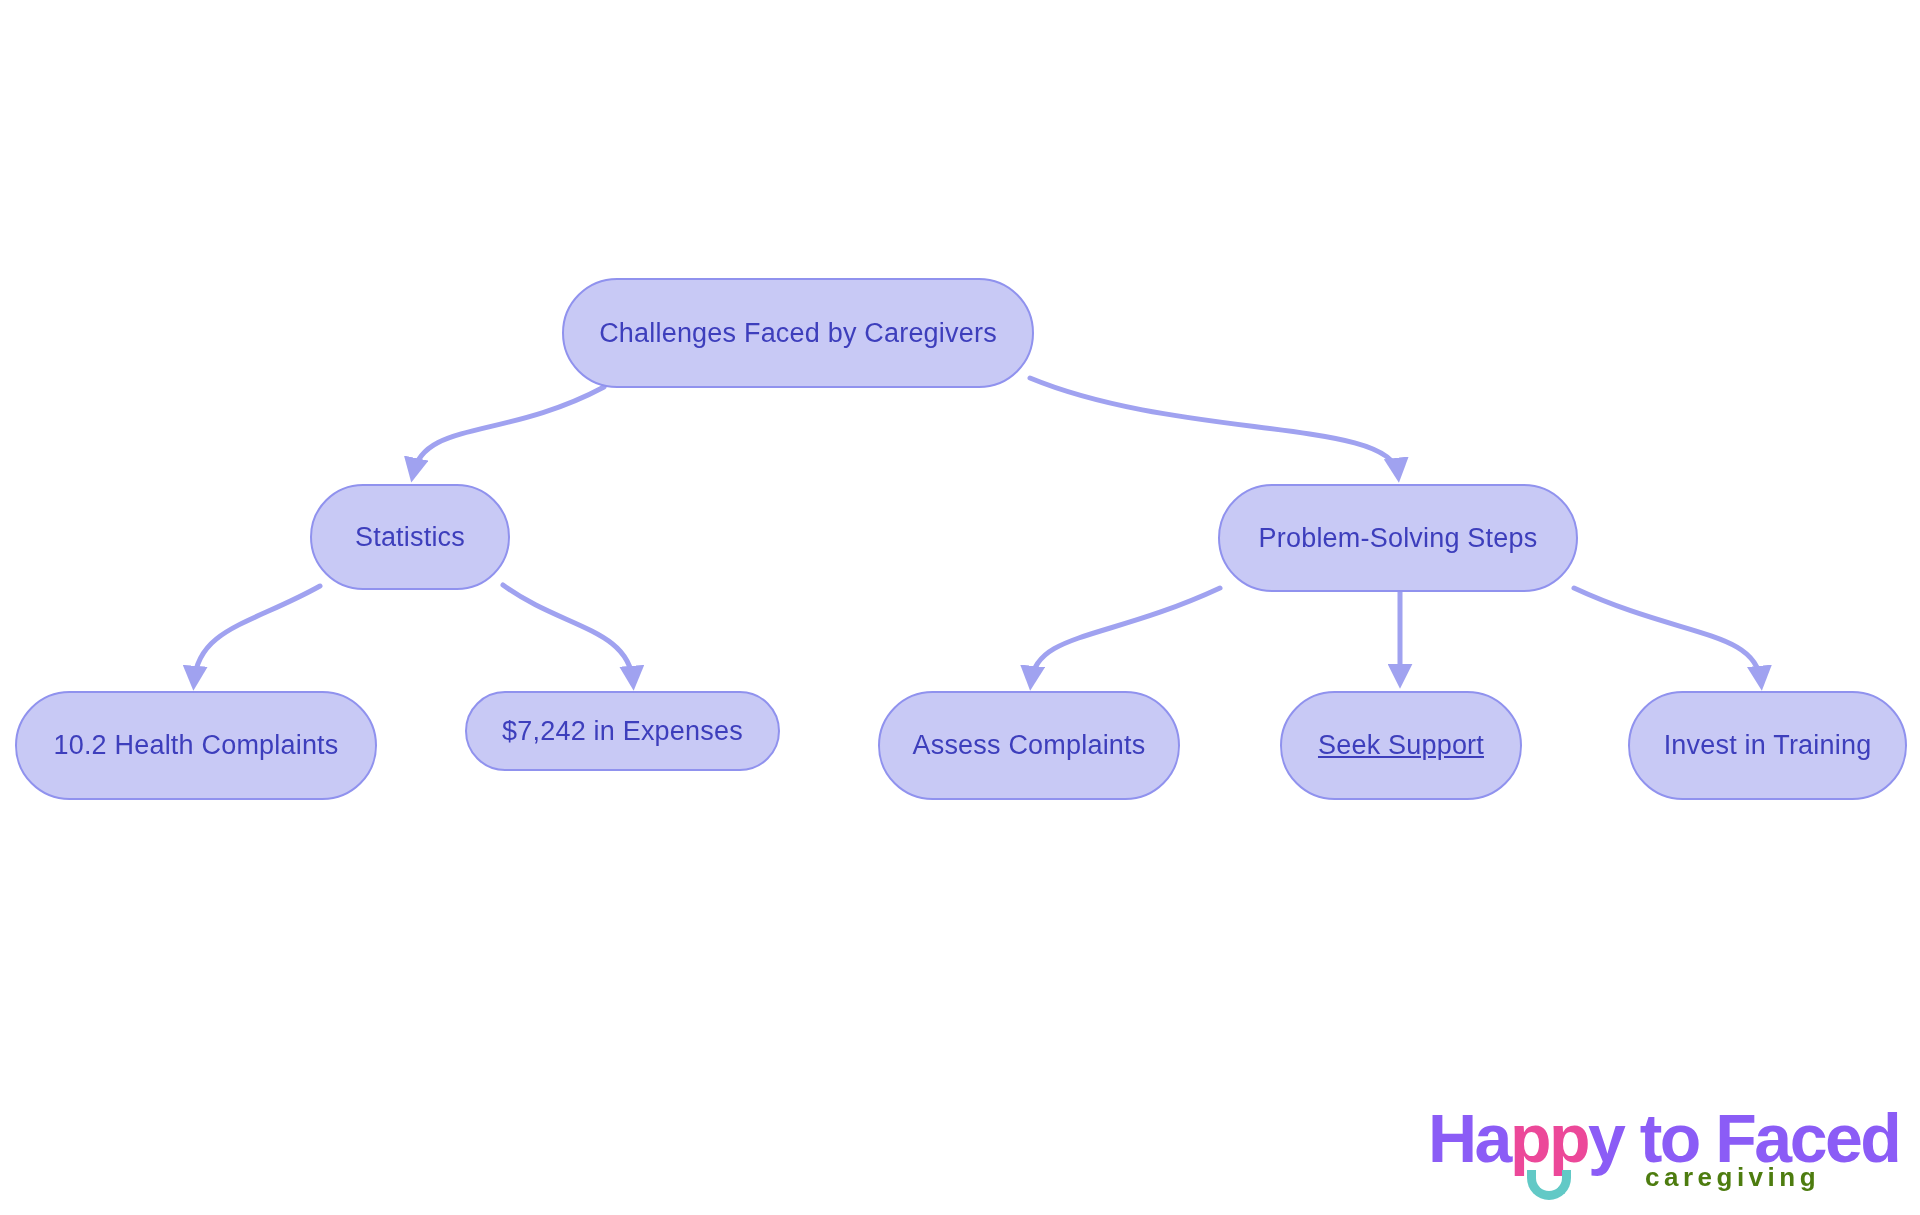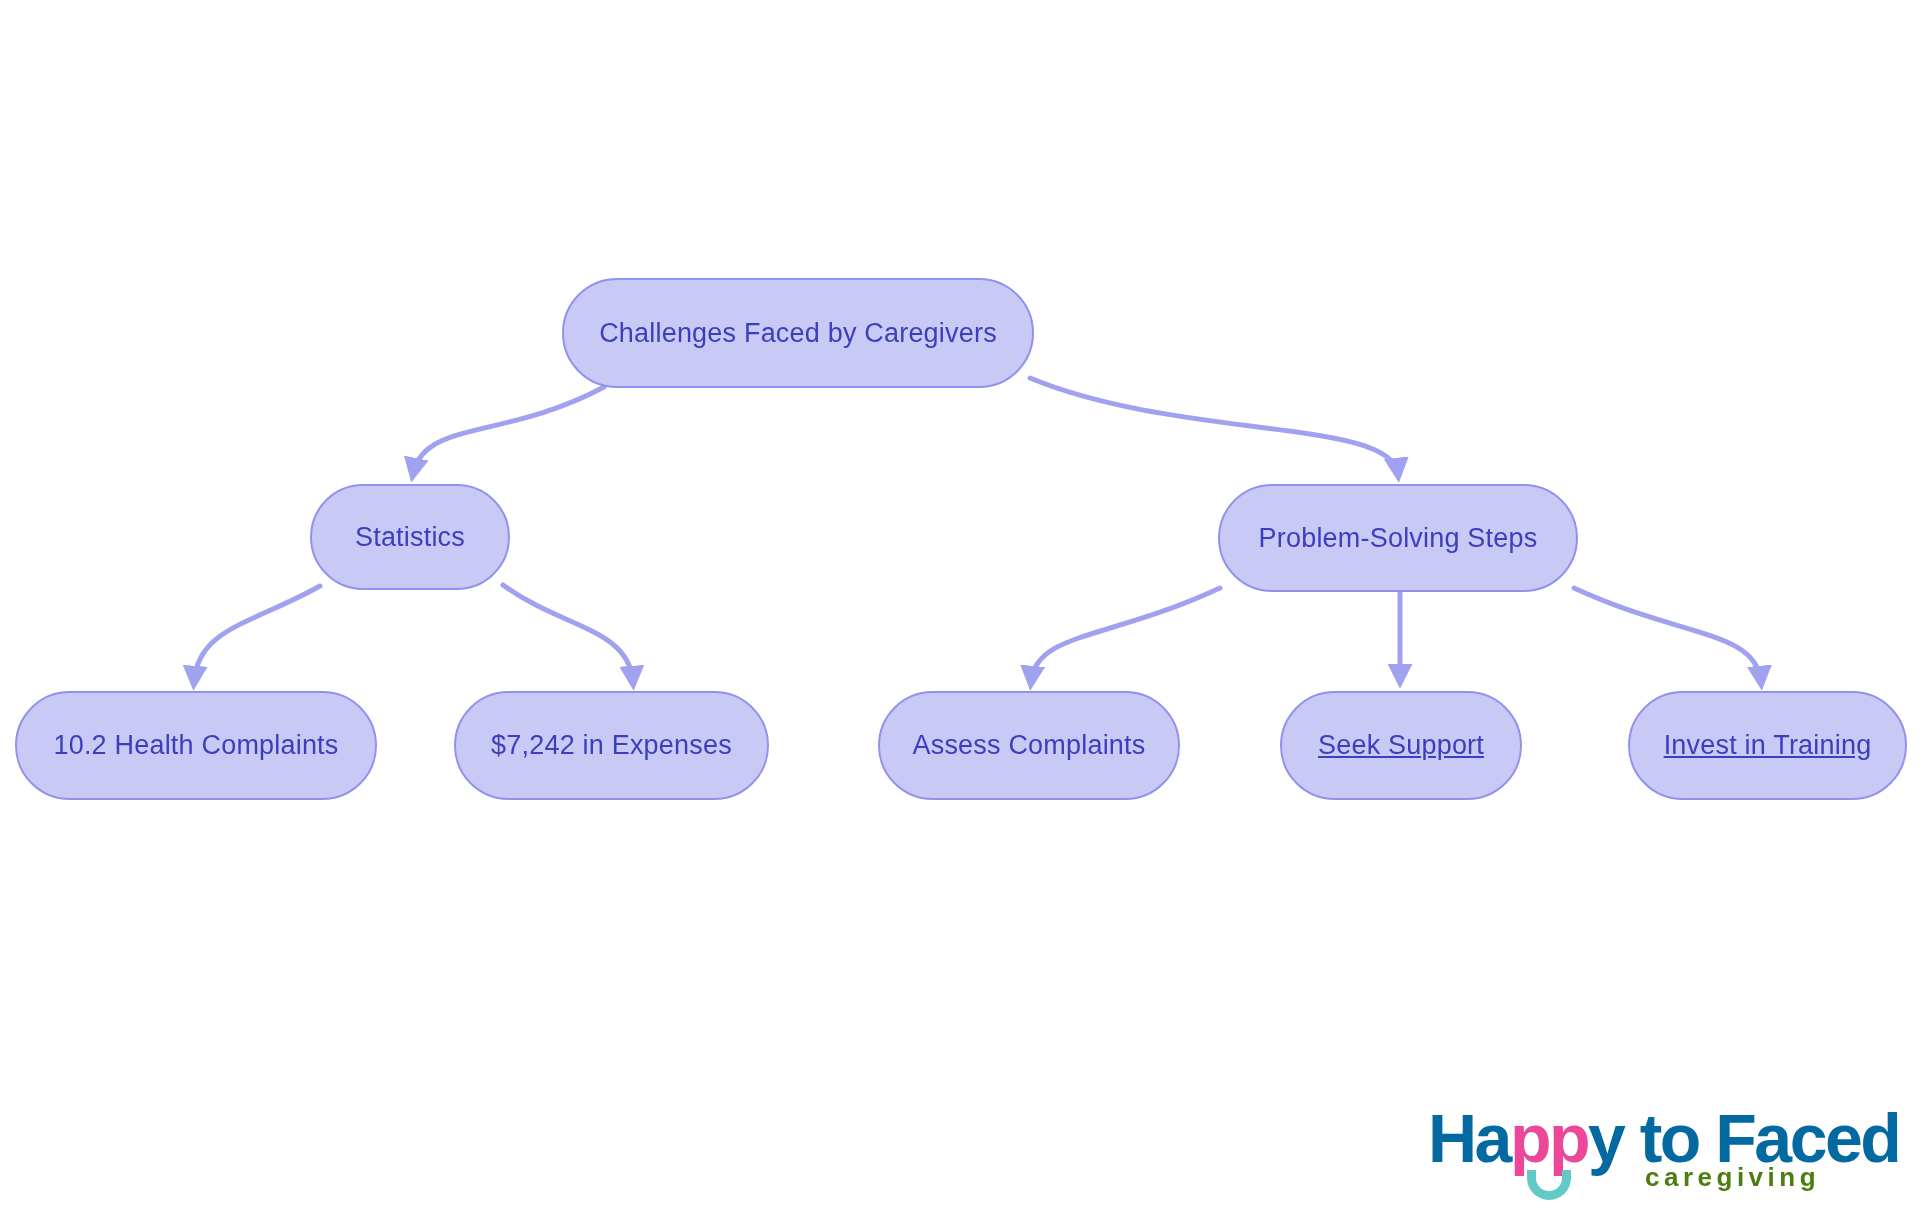--- a/index.html
+++ b/index.html
@@ -22,33 +22,33 @@
     font-size:27px;
     letter-spacing:0.2px;
     white-space:nowrap;
     text-align:center;
   }
   
   .n-root      {left:562px;  top:278px; width:472px; height:110px;}
   .n-stats     {left:310px;  top:484px; width:200px; height:106px;}
   .n-pss       {left:1218px; top:484px; width:360px; height:108px;}
   .n-health    {left:15px;   top:691px; width:362px; height:109px;}
-  .n-expenses  {left:454px;  top:691px; width:315px; height:109px;}
+  .n-expenses  {left:465px;  top:691px; width:315px; height:80px;}
   .n-assess    {left:878px;  top:691px; width:302px; height:109px;}
   .n-seek      {left:1280px; top:691px; width:242px; height:109px;text-decoration:underline;}
-  .n-invest    {left:1628px; top:691px; width:279px; height:109px;text-decoration:underline;}
+  .n-invest    {left:1628px; top:691px; width:279px; height:109px;}
 
   
   .logo{position:absolute;left:1428px;top:1104px;width:470px;height:100px;}
   .logo-word{
     position:absolute;left:0;top:0;
     font-size:68px;line-height:68px;font-weight:bold;
     letter-spacing:-2.5px;white-space:nowrap;
   }
-  .coral{color:#0369a1;}
+  .coral{color:#8b5cf6;}
   .teal{color:#ec4899;}
   .lightteal{color:#4d7c0f;}
   .smile{
     position:absolute;left:99px;top:66px;
     width:44px;height:30px;box-sizing:border-box;
     border:9px solid #62c9c6;border-top:none;
     border-radius:0 0 26px 26px;
   }
   .caregiving{
     position:absolute;left:217px;top:58px;

